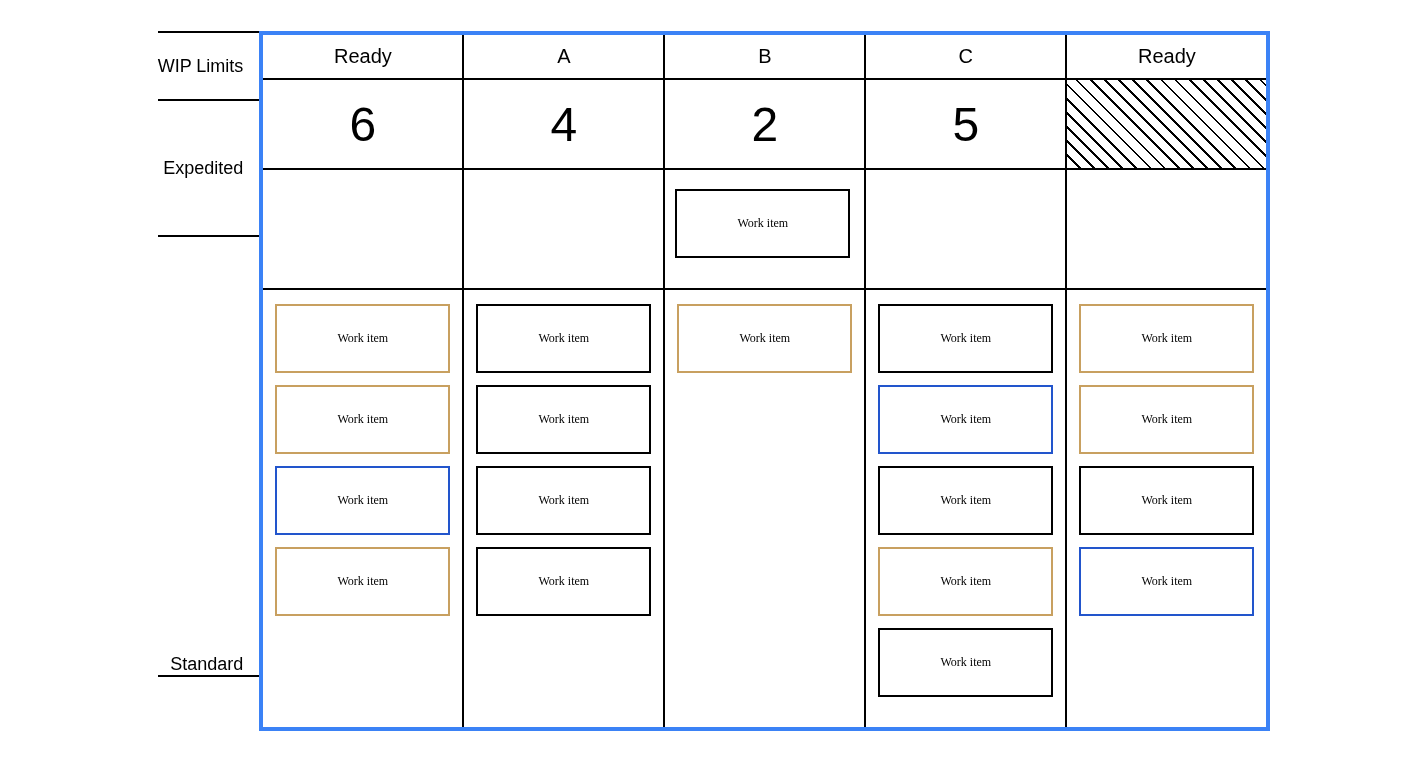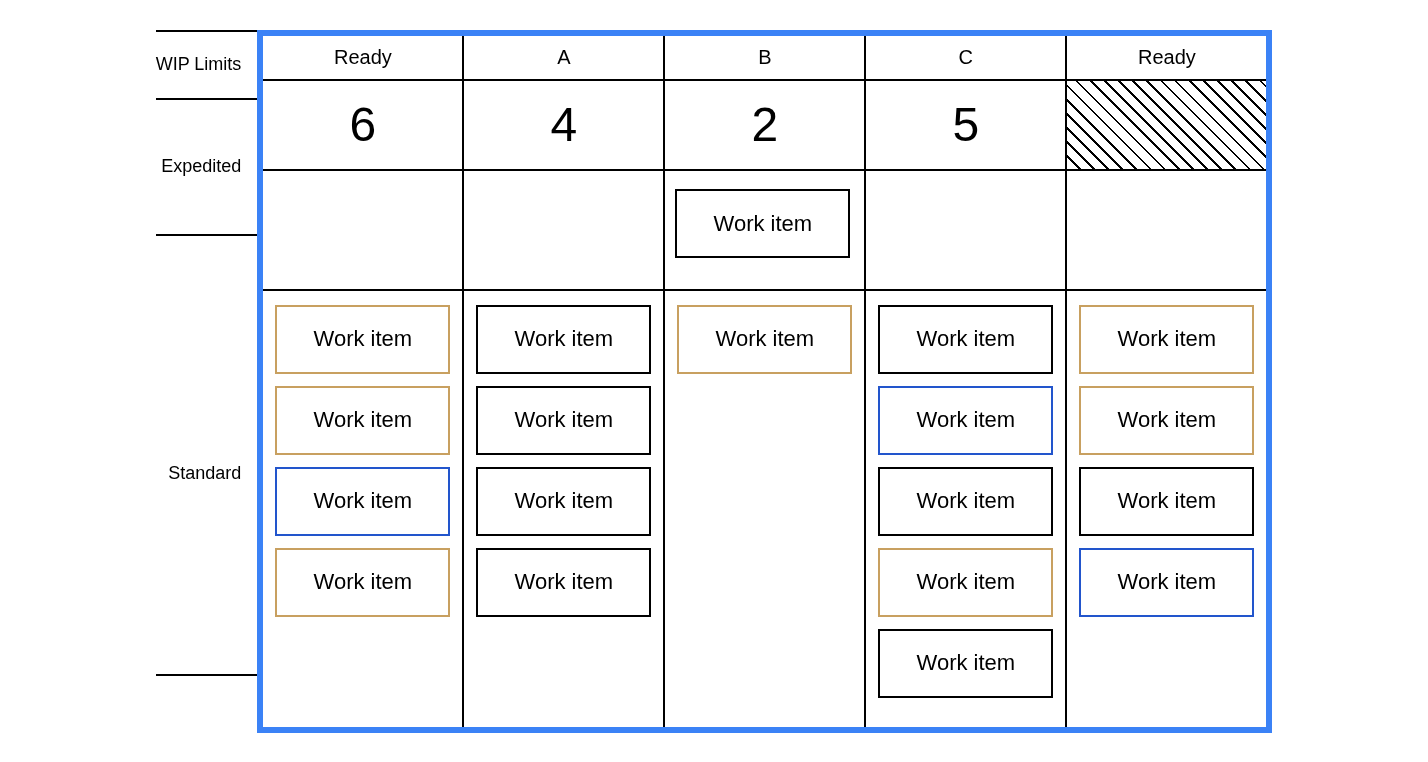--- a/index.html
+++ b/index.html
@@ -36,27 +36,27 @@
     }
 
     .row-label-cell.wip {
       height: 68px;
     }
     .row-label-cell.expedited {
       height: 136px;
     }
     .row-label-cell.standard {
       height: 440px;
-      align-items: center;
+      align-items: flex-end;
       padding-top: 38px;
     }
 
     .kanban-table {
       border-collapse: collapse;
-      border: 6px solid #3b82f6;
+      border: 4px solid #3b82f6;
     }
 
     .kanban-table th, .kanban-table td {
       border: 2px solid #000;
     }
 
     .col-header {
       text-align: center;
       font-size: 20px;
       font-weight: 400;
@@ -96,24 +96,25 @@
       padding: 14px 12px;
       height: 440px;
     }
 
     .work-item {
       display: flex;
       align-items: center;
       justify-content: center;
       width: 175px;
       height: 69px;
-      font-size: 22px;
+      font-size: 12px;
       font-weight: 400;
       margin-bottom: 12px;
       cursor: pointer;
+      font-family: Liberation Serif, serif;
     }
 
     .work-item.border-tan {
       border: 2.5px solid #c8a060;
     }
 
     .work-item.border-black {
       border: 2.5px solid #000;
     }
 

